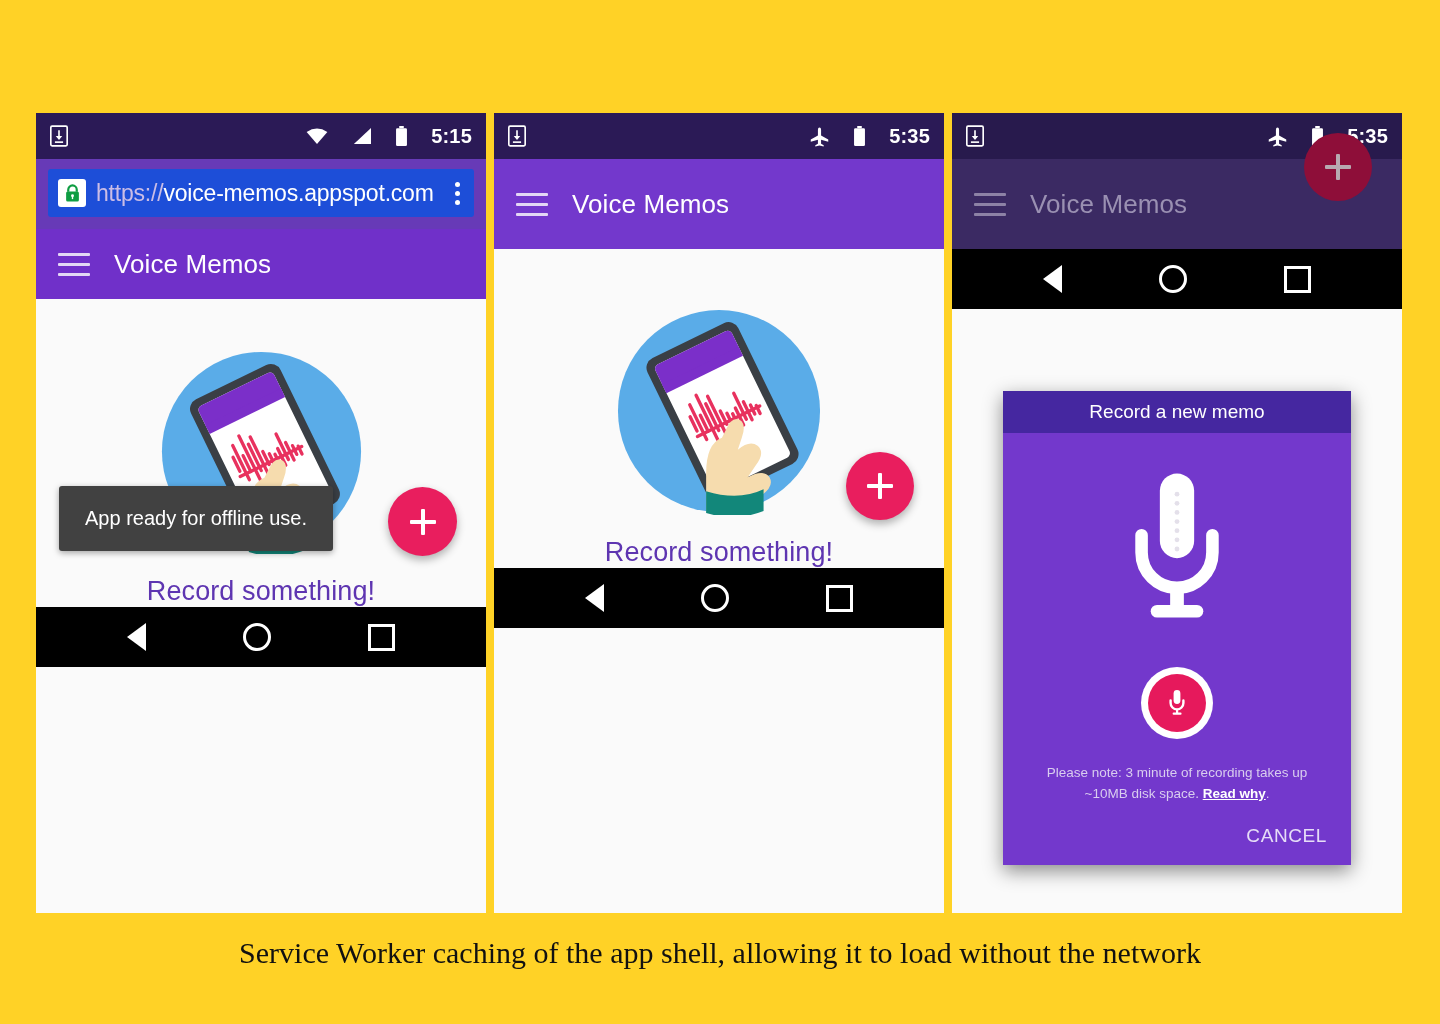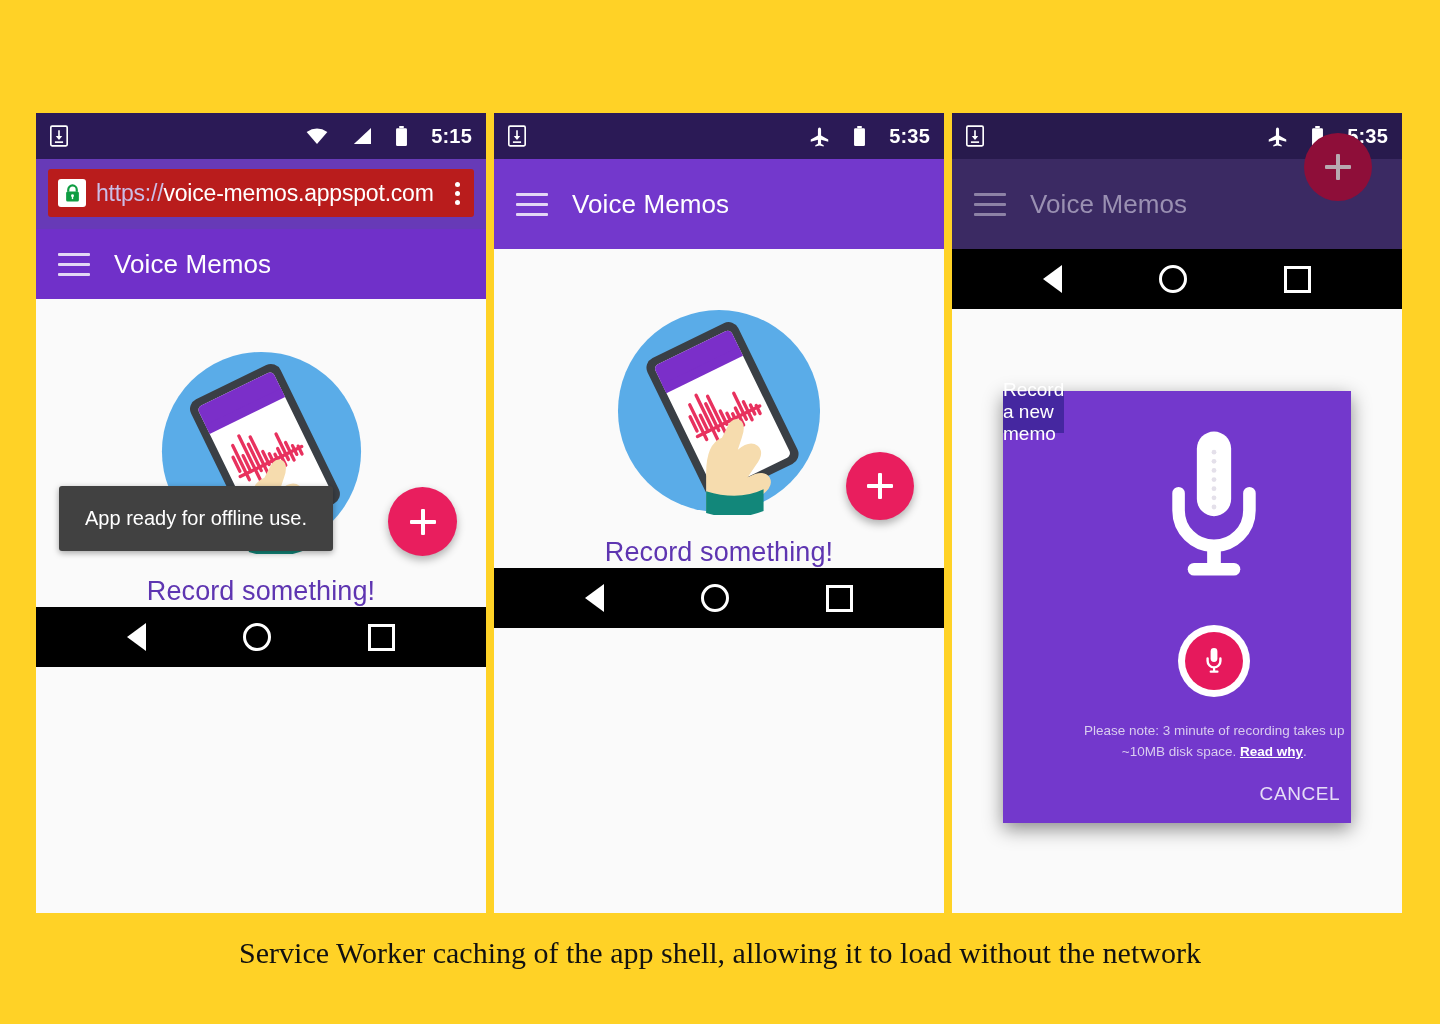--- a/index.html
+++ b/index.html
@@ -44,21 +44,21 @@
   }
   .sb-time.dim{color:#ffffff;}
   .ic{display:block;}
 
   
   .chrome-bar{
     background:#673ab7;
     padding:10px 12px 12px 12px;
   }
   .urlbar{
-    background:#b91c1c;
+    background:#1d4ed8;
     border-radius:3px;
     height:48px;
     display:flex;align-items:center;
     padding:0 8px 0 10px;
     box-sizing:border-box;
   }
   .lockbox{
     width:28px;height:28px;border-radius:3px;background:#ffffff;
     display:flex;align-items:center;justify-content:center;flex:0 0 28px;
   }
@@ -157,21 +157,21 @@
   .scrim{
     position:absolute;left:0;top:0;right:0;bottom:0;
     background:#767676;
   }
   .dialog{
     position:absolute;
     left:51px;top:142px;
     width:348px;
     background:#7338cc;
     box-shadow:0 6px 18px rgba(0,0,0,.45);
-    display:flex;flex-direction:row;
+    display:flex;flex-direction:column;
   }
   .dialog-title{
     background:#4527a0;
     height:42px;
     display:flex;align-items:center;justify-content:center;
     color:#ffffff;font-size:19px;
   }
   .dialog-body{
     padding:36px 0 0 0;
     display:flex;flex-direction:column;align-items:center;

